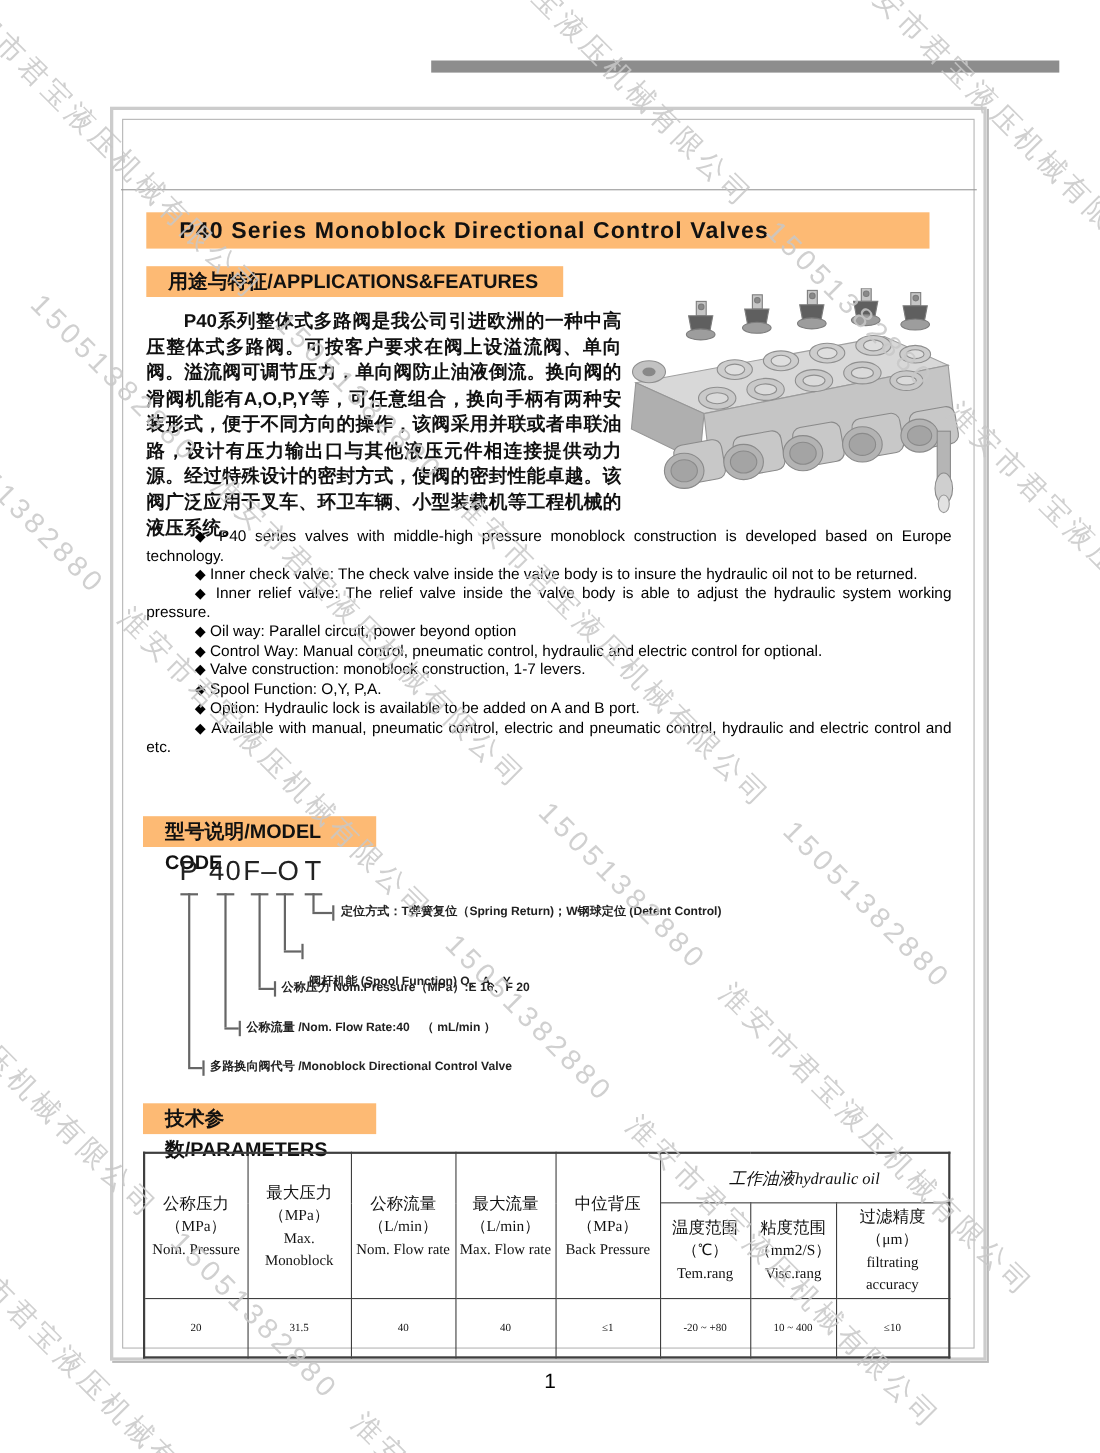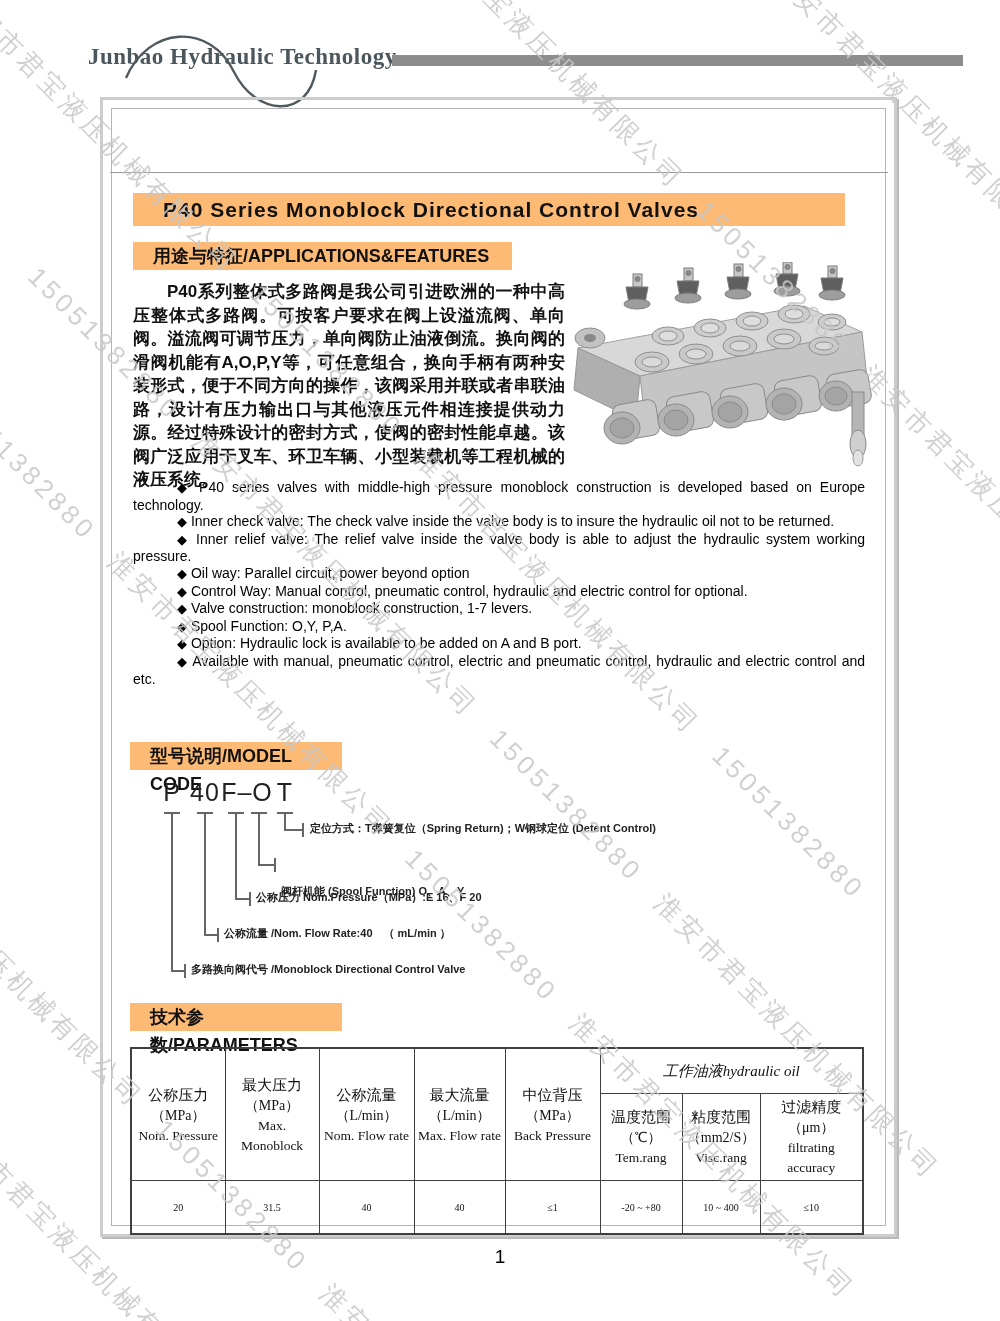--- a/index.html
+++ b/index.html
@@ -70,26 +70,20 @@
   
   .wm{position:absolute;left:0;top:0;width:1000px;height:1321px;pointer-events:none;z-index:9;}
   .wm-band{position:absolute;white-space:nowrap;transform:rotate(45deg);transform-origin:0 0;
            font-size:26px;letter-spacing:4px;color:#c8c8c8;opacity:.85;}
 </style>
 </head>
 <body>
 
 <div class="page">
 
-  <div class="logo">
-    <svg class="logo-curve" width="260" height="90" viewBox="0 0 260 90">
-      <path d="M 18,58 C 40,6 102,2 126,52 C 148,96 200,100 208,50" fill="none" stroke="#50595e" stroke-width="2.4"></path>
-    </svg>
-    <span class="logo-text">Junbao Hydraulic Technology</span>
-  </div>
   <div class="header-bar"></div>
 
   <div class="frame-outer">
     <div class="frame-inner"></div>
   </div>
 
   <div class="title-rule"></div>
   <div class="banner banner-en">P40 Series Monoblock Directional Control Valves</div>
 
   <div class="banner sec-banner sb-apps">用途与特征/APPLICATIONS&amp;FEATURES</div>

